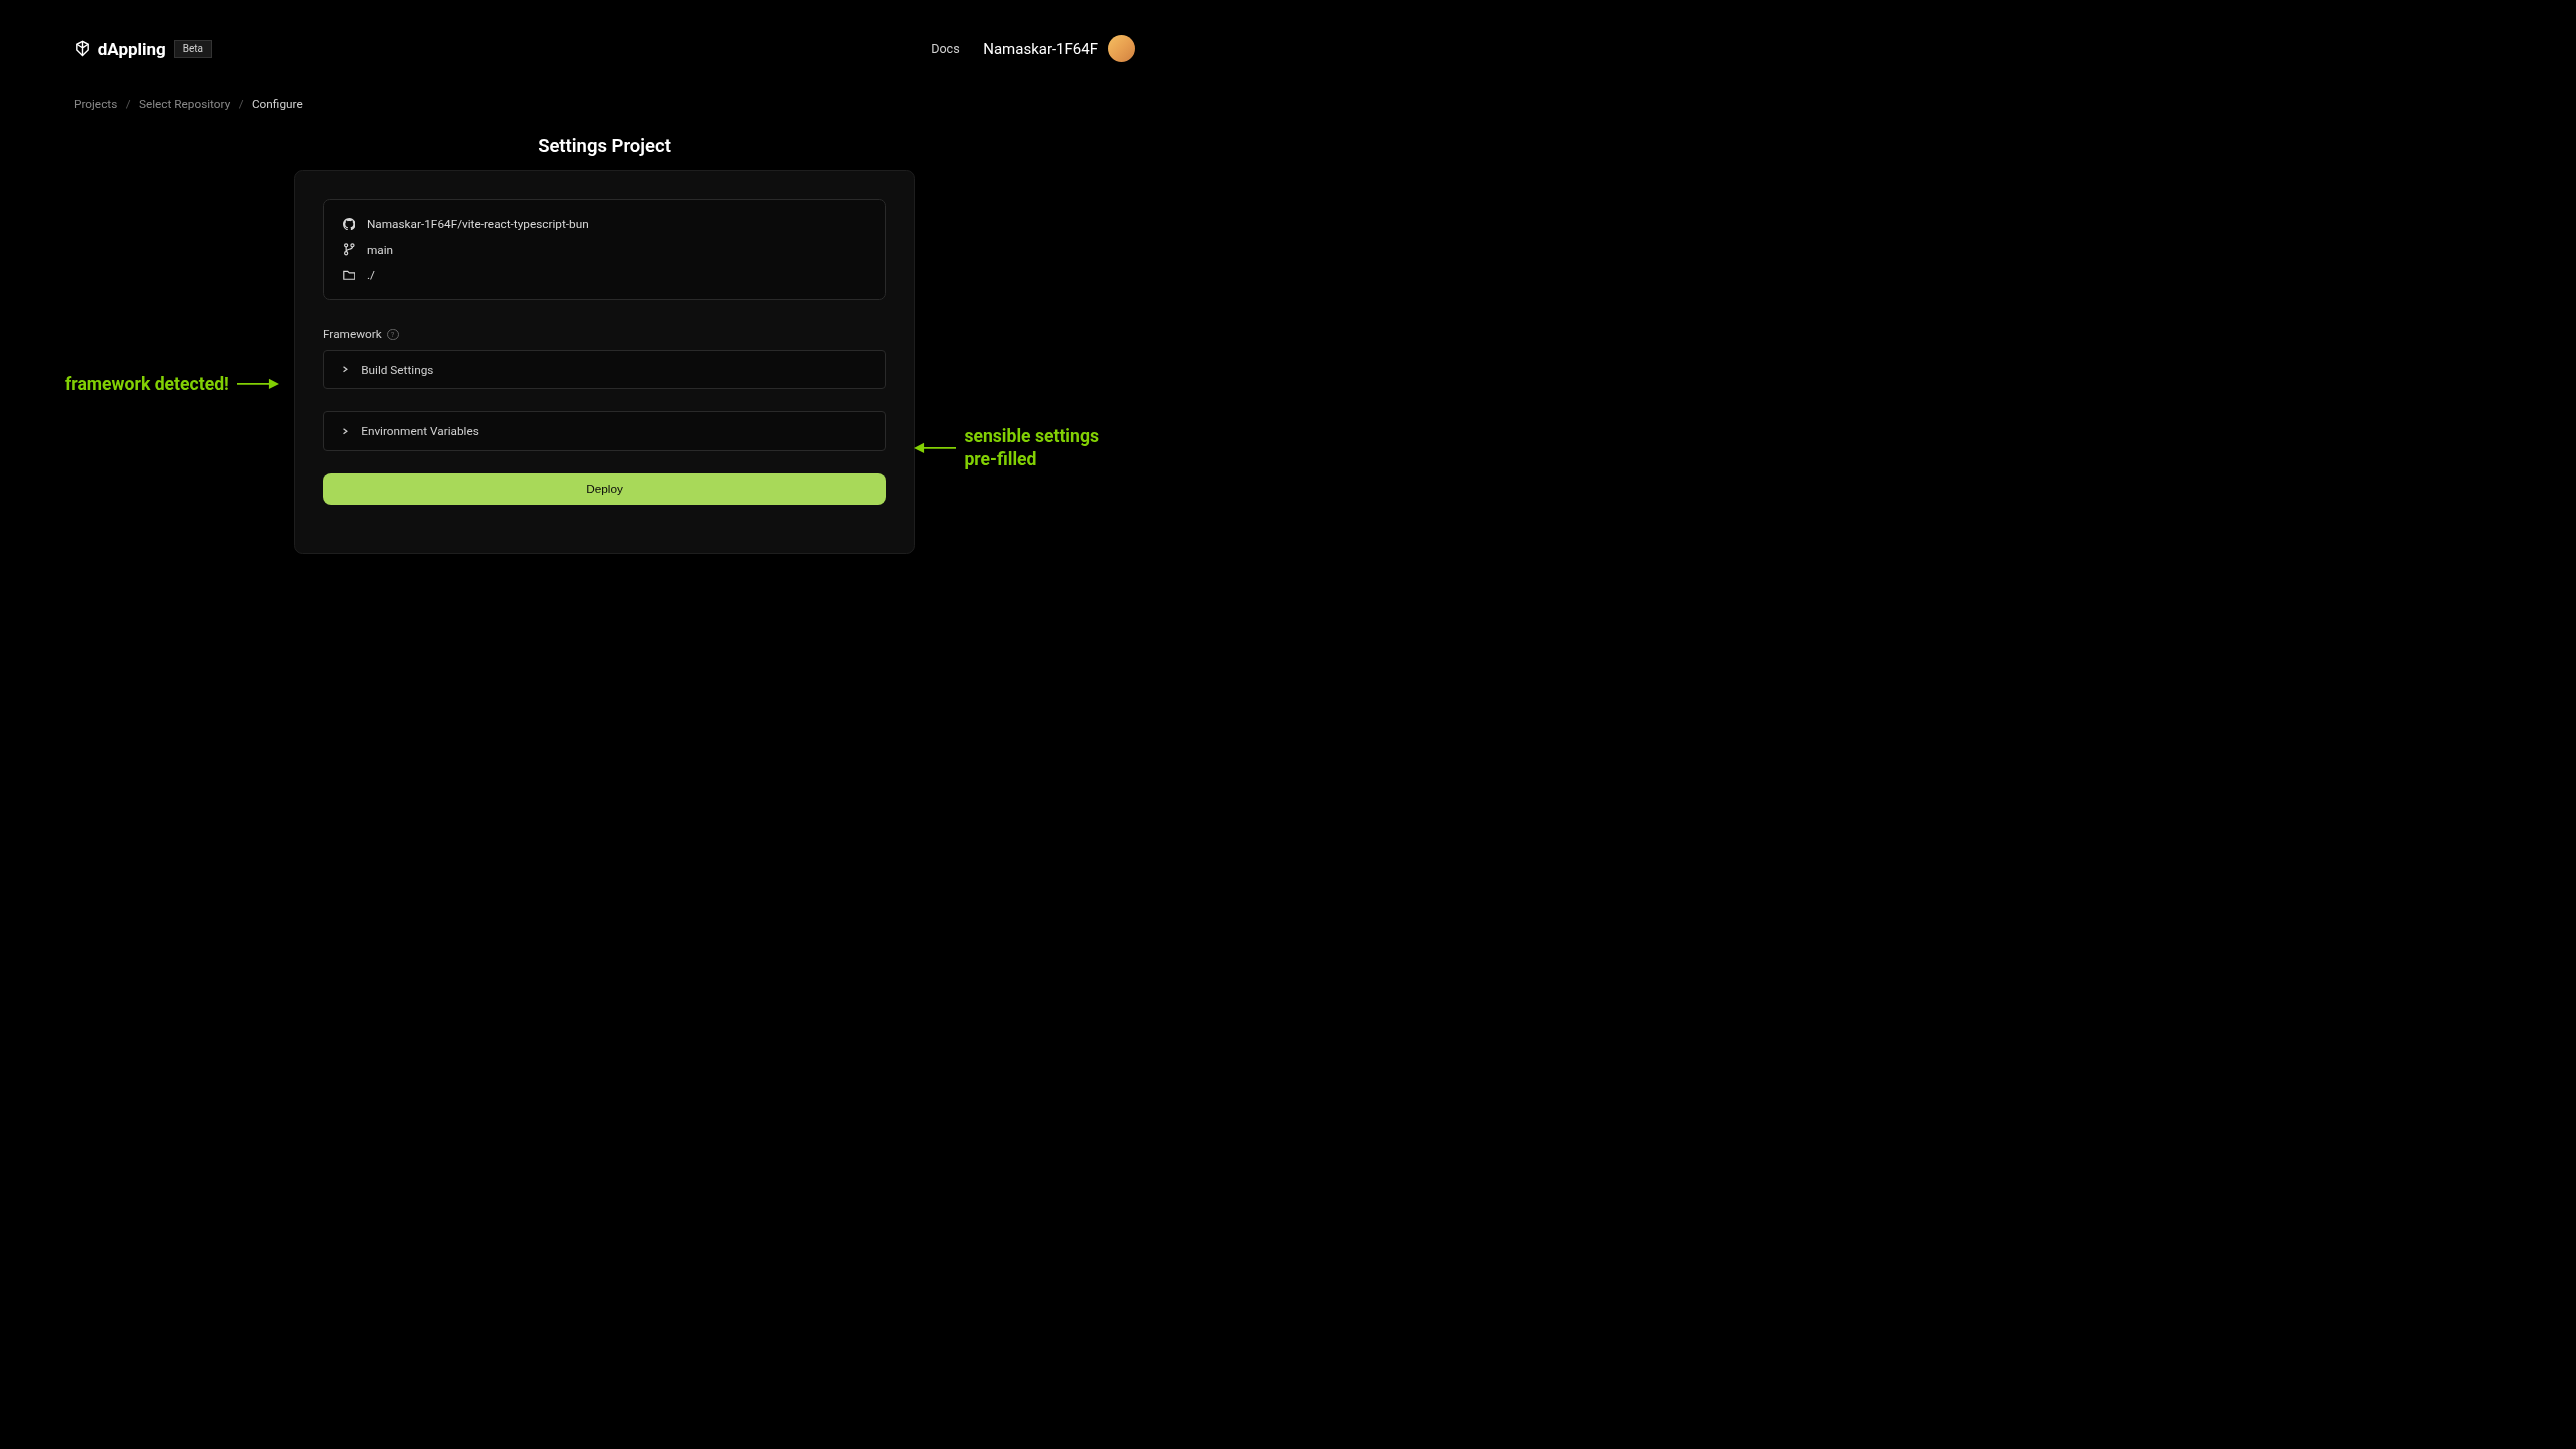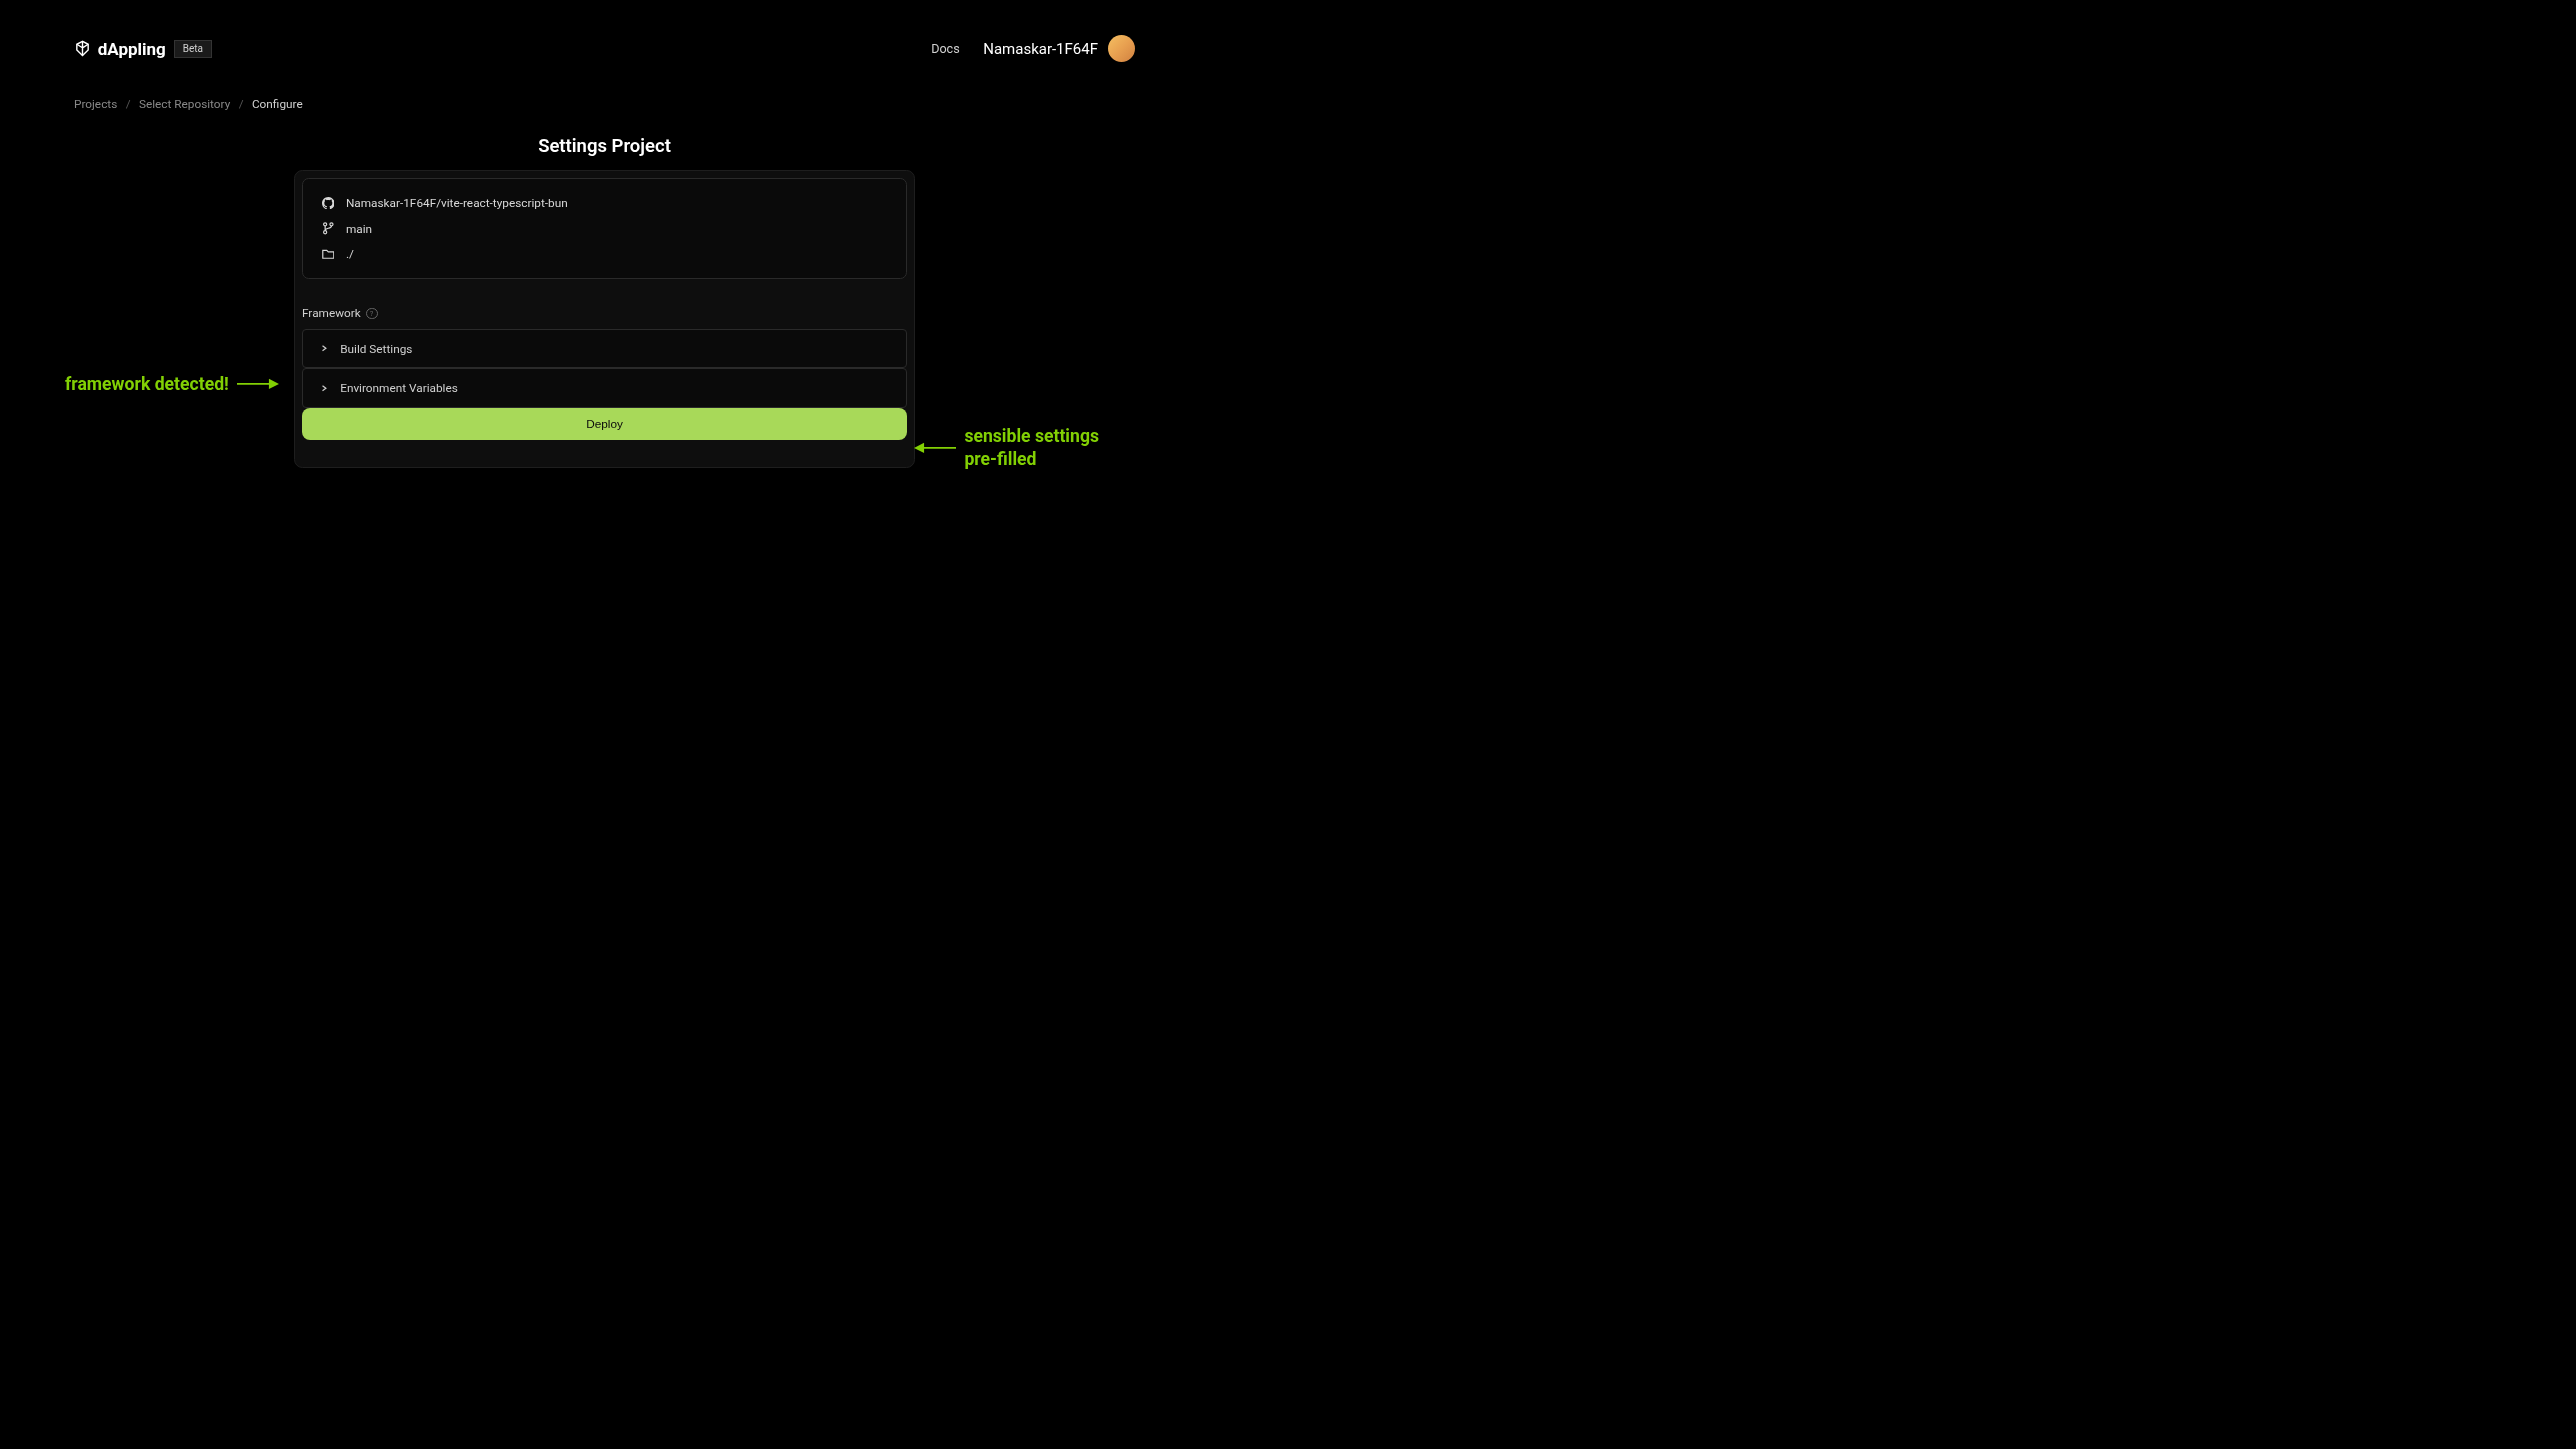--- a/index.html
+++ b/index.html
@@ -96,21 +96,21 @@
       font-weight: 600;
       margin-top: 23.5px;
       margin-bottom: 13.4px;
     }
     .config-panel {
       width: 621px;
       margin: 0 auto;
       background: #0e0e0e;
       border: 0.8px solid #1e1e1e;
       border-radius: 8.4px;
-      padding: 7px;
+      padding: 28px;
     }
     .repo-info {
       border: 0.8px solid #2a2a2a;
       border-radius: 6.7px;
       padding: 17px 18.5px;
       background: #0a0a0a;
       margin-bottom: 27px;
     }
     .repo-row {
       display: flex;
@@ -170,20 +170,21 @@
       background: #0a0a0a;
       border: 0.8px solid #2a2a2a;
       border-radius: 4px;
       padding: 11.8px 17px;
       display: flex;
       align-items: center;
       gap: 11.8px;
       font-size: 11.8px;
       color: #d0d0d0;
       cursor: pointer;
+      margin-bottom: 22px;
     }
     .chevron-right {
       color: #ccc;
       font-size: 10px;
     }
     .deploy-btn {
       width: 100%;
       background: #a8d959;
       color: #0a0a0a;
       border: none;

